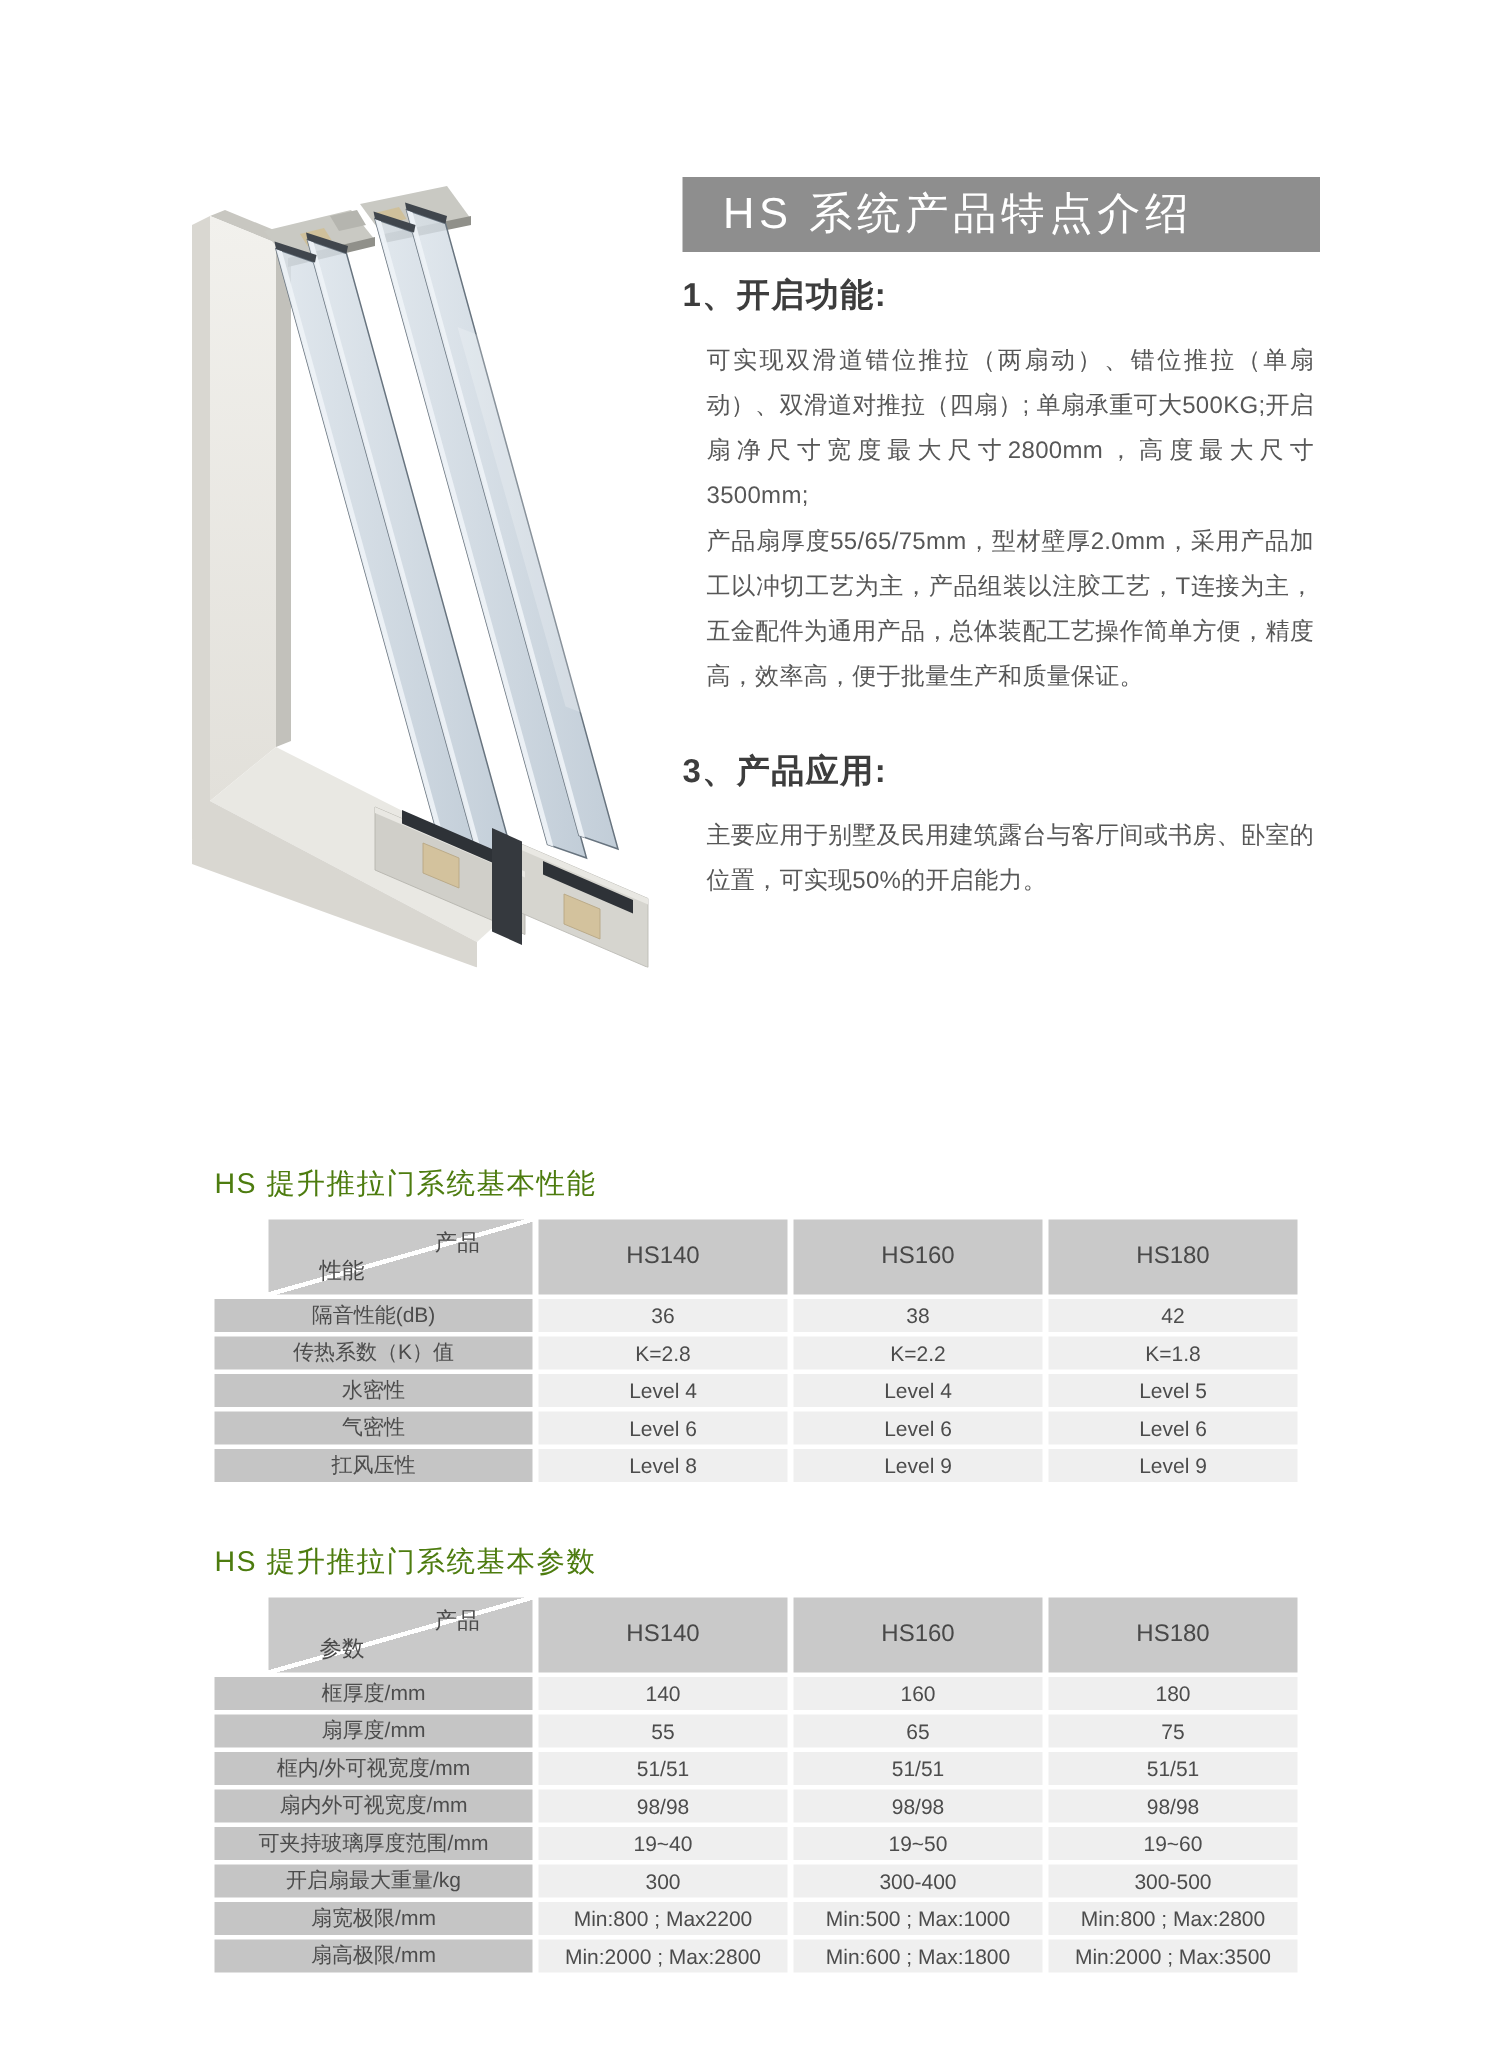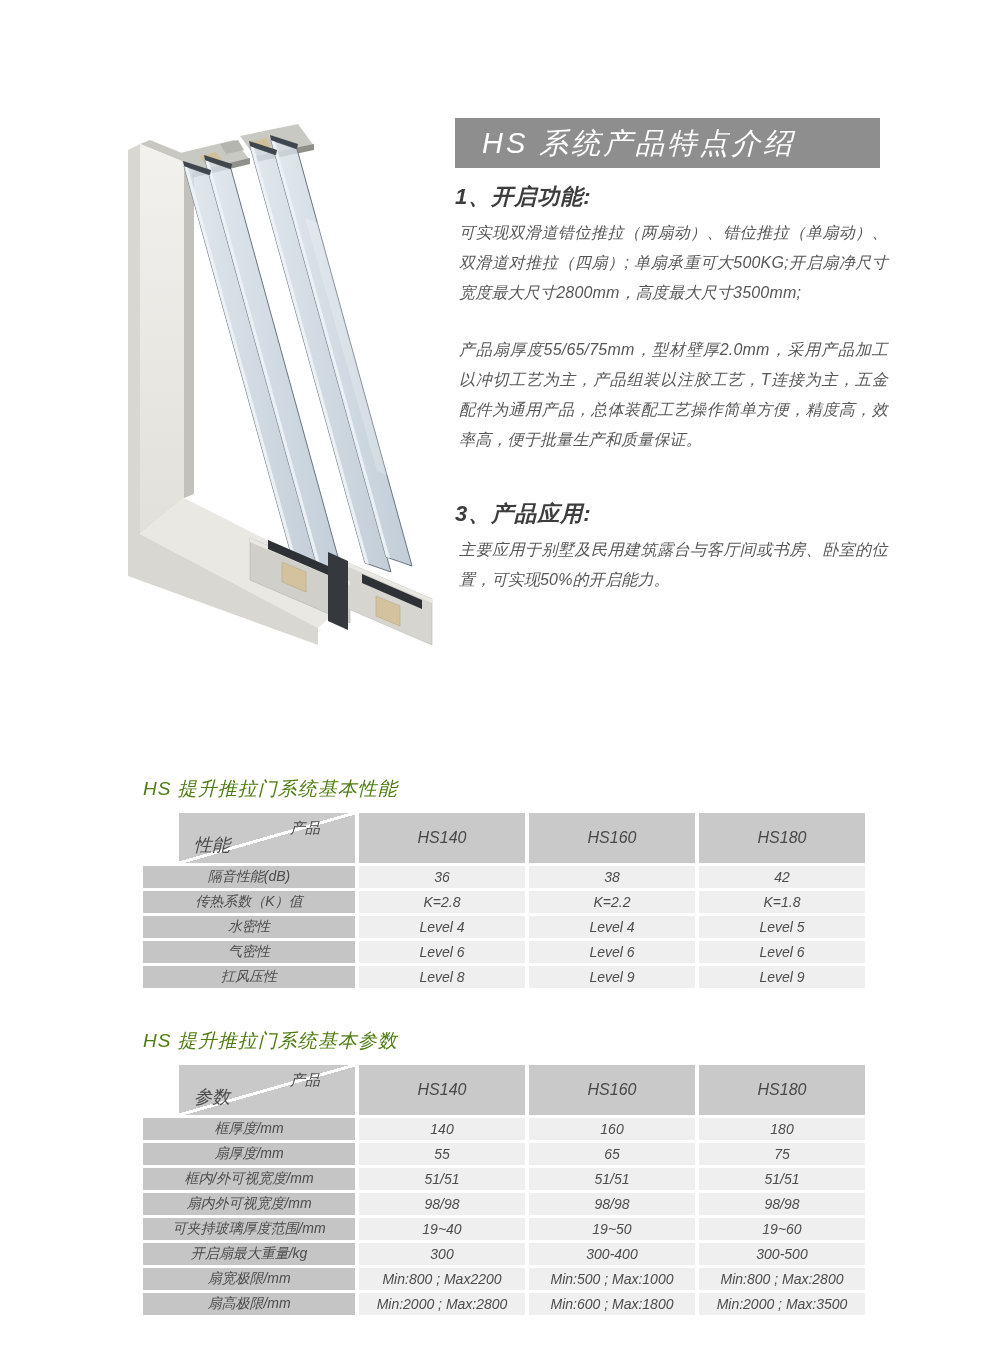--- a/index.html
+++ b/index.html
@@ -1,48 +1,48 @@
 <!DOCTYPE html>
 <html style="--banner_bg: #8e8e8e; --header_cell: #c9c9c9; --label_cell: #c5c5c5; --data_cell: #efefef; --heading_text: #3d3d3d; --body_text: #575757;"><head>
 <meta charset="utf-8">
 <style>
   html,body{margin:0;padding:0;background:#ffffff;}
   #page{position:relative;width:1000px;height:1365px;background:#fff;overflow:hidden;
-        font-family:"Liberation Sans","DejaVu Sans",sans-serif;font-style:italic;}
+        font-family:"Liberation Sans","DejaVu Sans",sans-serif;}
 
   
   .hero{position:absolute;left:100px;top:100px;width:345px;height:545px;margin:0;}
   .hero svg{display:block;width:100%;height:100%;}
 
   
   .banner{position:absolute;left:455px;top:118px;width:425px;height:50px;
           background:var(--banner_bg,#8e8e8e);color:#ffffff;font-size:29px;line-height:50px;
           padding-left:27px;letter-spacing:3px;box-sizing:border-box;white-space:nowrap;}
 
   
   .sec{position:absolute;left:455px;width:437px;}
   .sec h2{margin:0 0 8px 0;font-size:22px;line-height:26px;font-weight:bold;
           color:var(--heading_text,#3d3d3d);letter-spacing:1px;}
-  .sec p{margin:4px;font-size:16px;line-height:30px;color:var(--body_text,#575757);
+  .sec p{margin:16px;font-size:16px;line-height:30px;color:var(--body_text,#575757);
          text-align:justify;letter-spacing:0.2px;}
 
   
   .twrap{position:absolute;left:143px;width:722px;}
   .ttitle{font-size:19px;color:#4d7c0f;letter-spacing:1px;margin:0 0 11px 0;}
   .tbl{display:grid;grid-template-columns:212px 166px 166px 166px;column-gap:4px;row-gap:3px;}
   .cell{display:flex;align-items:center;justify-content:center;color:#4c4c4c;}
   .cell.head{height:50px;background:var(--header_cell,#c9c9c9);font-size:16px;color:#484848;}
   .cell.label{height:22px;background:var(--label_cell,#c5c5c5);font-size:14px;}
   .cell.val{height:22px;background:var(--data_cell,#efefef);font-size:14px;}
   .cell.corner{position:relative;
     background:linear-gradient(to bottom right,
       var(--header_cell,#c9c9c9) calc(50% - 1.5px), #ffffff calc(50% - 1.5px),
       #ffffff calc(50% + 1.5px), var(--header_cell,#c9c9c9) calc(50% + 1.5px));margin-left:36px;}
   .cell.corner .c-top{position:absolute;top:6px;left:63%;font-size:15px;color:#4a4a4a;}
-  .cell.corner .c-bot{position:absolute;bottom:6px;left:15px;font-size:18px;color:#4a4a4a;}
+  .cell.corner .c-bot{position:absolute;bottom:6px;left:34px;font-size:15px;color:#4a4a4a;}
 </style>
 </head>
 <body>
 
 <div id="page">
 
   <figure class="hero">
     <svg viewBox="0 0 345 545" xmlns="http://www.w3.org/2000/svg">
       <defs>
         <linearGradient id="glassGrad" x1="0" y1="0" x2="1" y2="0">

